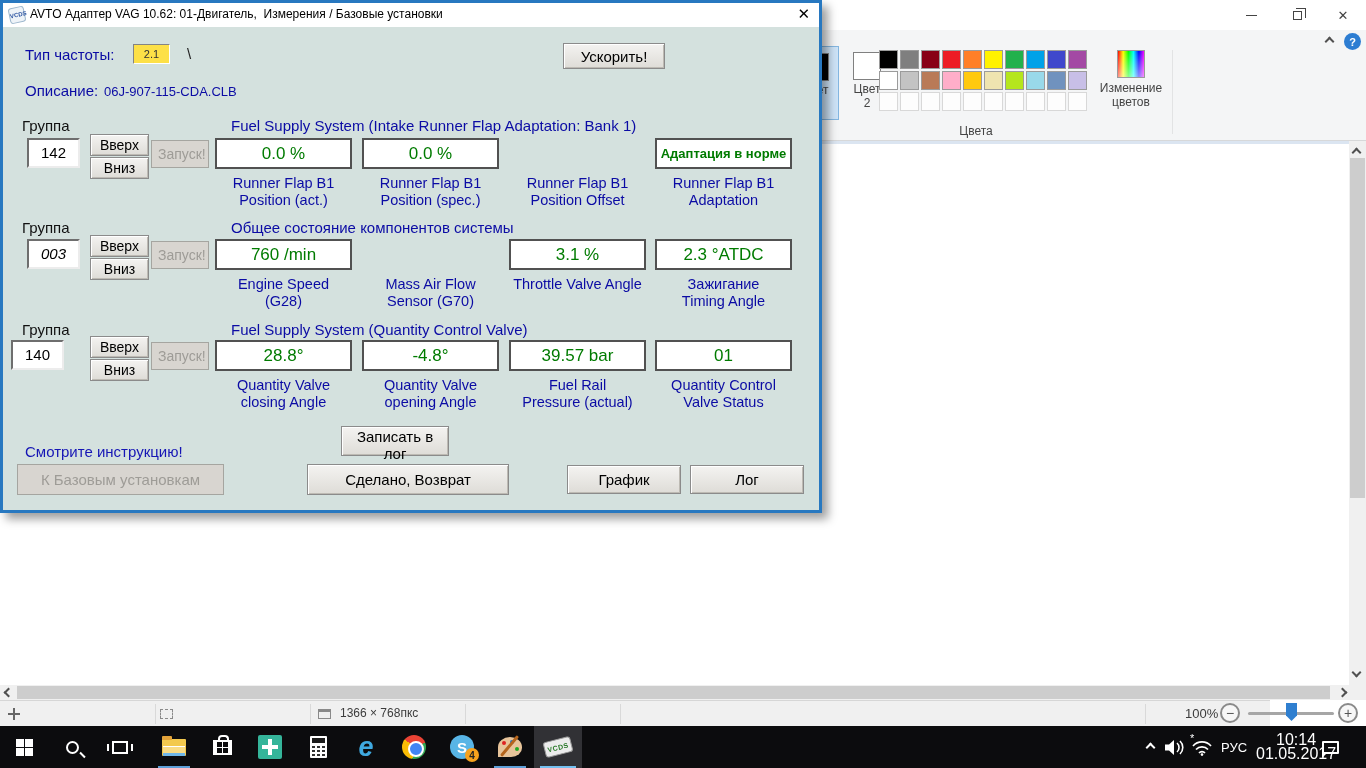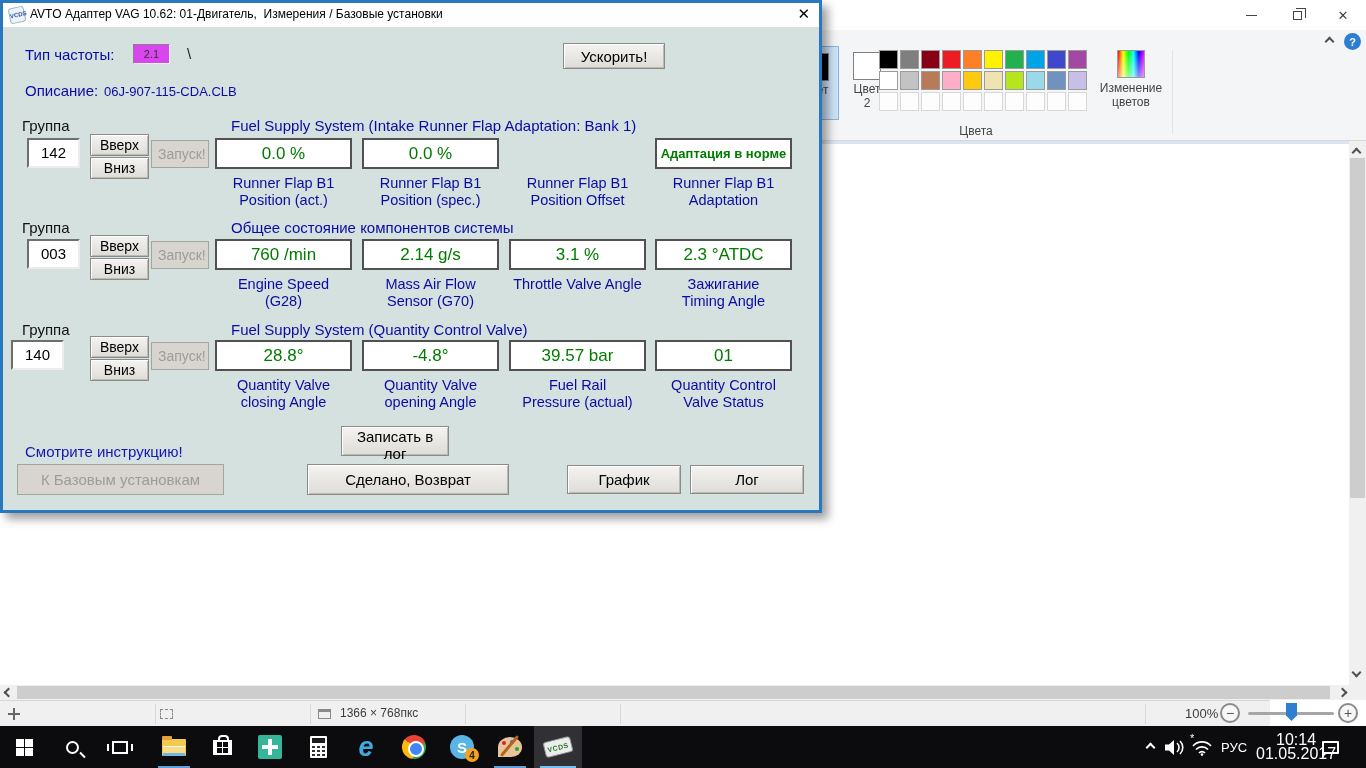--- a/index.html
+++ b/index.html
@@ -41,21 +41,21 @@
   .slider-thumb{position:absolute;left:1286px;top:703px;width:11px;height:18px;background:#2f7fd0;clip-path:polygon(0 0,100% 0,100% 70%,50% 100%,0 70%);}
 
   
   .dialog{position:absolute;left:0;top:0;width:822px;height:513px;background:#d4e1de;border:3px solid #2878c0;z-index:5;box-shadow:6px 6px 9px rgba(0,0,0,.38);}
   .dlg-titlebar{position:absolute;left:0;top:0;width:816px;height:24px;background:#fff;}
   .dlg-title{position:absolute;left:27px;top:4px;font-size:12px;color:#000;white-space:pre;}
   .dlg-icon{position:absolute;left:6px;top:4px;width:16px;height:16px;background:#eef3f8;border:1px solid #9db7cd;border-radius:3px;transform:rotate(-12deg);color:#2a52a0;font-size:6px;font-weight:bold;text-align:center;line-height:14px;}
   .dlg-close{position:absolute;right:9px;top:2px;font-size:15px;color:#000;cursor:default;}
   .navy{color:#0b0ba4;}
   .lbl{position:absolute;font-size:15px;}
-  .sunken{background:#d946ef;border:1px solid;border-color:#848484 #fff #fff #848484;}
+  .sunken{background:#fde047;border:1px solid;border-color:#848484 #fff #fff #848484;}
   .numbox{position:absolute;width:53px;height:30px;background:#fff;border:2px solid;border-color:#6e6e6e #ececec #ececec #6e6e6e;font-size:15px;text-align:center;line-height:26px;color:#000;}
   .vbox{position:absolute;width:137px;height:31px;background:#fff;border:2px solid #515151;text-align:center;}
   .vbox span{font-size:17px;line-height:27px;color:#007b00;}
   .vbox span.smallbold{font-size:13px;font-weight:bold;}
   .btn{position:absolute;font-size:14px;color:#000;background:linear-gradient(#f4f3f1,#dedcd7);border:1px solid #8b8b8b;box-shadow:inset 1px 1px 0 #fff, inset -1px -1px 0 #bdbab3;cursor:default;}
   .btn.big{font-size:15px;}
   .btn.disabled{background:#d8d5d0;color:#9e9c97;box-shadow:none;border:1px solid #a5a5a0;}
   .hdr{position:absolute;font-size:15px;}
   .cap{position:absolute;width:137px;text-align:center;font-size:14.5px;line-height:17px;}
 
@@ -230,27 +230,26 @@
     <div class="hdr navy" style="left:228px;top:114px;">Fuel Supply System (Intake Runner Flap Adaptation: Bank 1)</div>
     <div class="vbox" style="left:212px;top:135px;"><span>0.0 %</span></div>
     <div class="vbox" style="left:359px;top:135px;"><span>0.0 %</span></div>
     <div class="vbox" style="left:652px;top:135px;"><span class="smallbold">Адаптация в норме</span></div>
     <div class="cap navy" style="left:212px;top:172px;"><span>Runner Flap B1</span><br><span>Position (act.)</span></div>
     <div class="cap navy" style="left:359px;top:172px;"><span>Runner Flap B1</span><br><span>Position (spec.)</span></div>
     <div class="cap navy" style="left:506px;top:172px;"><span>Runner Flap B1</span><br><span>Position Offset</span></div>
     <div class="cap navy" style="left:652px;top:172px;"><span>Runner Flap B1</span><br><span>Adaptation</span></div>
 
     <div class="lbl navy" style="left:19px;top:216px;color:#111;">Группа</div>
-    <div class="numbox" style="left:24px;top:236px;">003</div>
+    <div class="numbox" style="left:24px;top:236px;font-style:italic;">003</div>
     <button class="btn" style="left:87px;top:232px;width:59px;height:22px;">Вверх</button>
     <button class="btn" style="left:87px;top:255px;width:59px;height:22px;">Вниз</button>
     <button class="btn disabled" style="left:148px;top:238px;width:58px;height:28px;">Запуск!</button>
     <div class="hdr navy" style="left:228px;top:216px;">Общее состояние компонентов системы</div>
     <div class="vbox" style="left:212px;top:236px;"><span>760 /min</span></div>
-    <div class="vbox" style="left:359px;top:236px;"><span>2.14 g/s</span></div>
     <div class="vbox" style="left:506px;top:236px;"><span>3.1 %</span></div>
     <div class="vbox" style="left:652px;top:236px;"><span>2.3 °ATDC</span></div>
     <div class="cap navy" style="left:212px;top:273px;"><span>Engine Speed</span><br><span>(G28)</span></div>
     <div class="cap navy" style="left:359px;top:273px;"><span>Mass Air Flow</span><br><span>Sensor (G70)</span></div>
     <div class="cap navy" style="left:506px;top:273px;"><span>Throttle Valve Angle</span><br><span></span></div>
     <div class="cap navy" style="left:652px;top:273px;"><span>Зажигание</span><br><span>Timing Angle</span></div>
 
     <div class="lbl navy" style="left:19px;top:318px;color:#111;">Группа</div>
     <div class="numbox" style="left:8px;top:337px;text-align:center;">140</div>
     <button class="btn" style="left:87px;top:333px;width:59px;height:22px;">Вверх</button>

